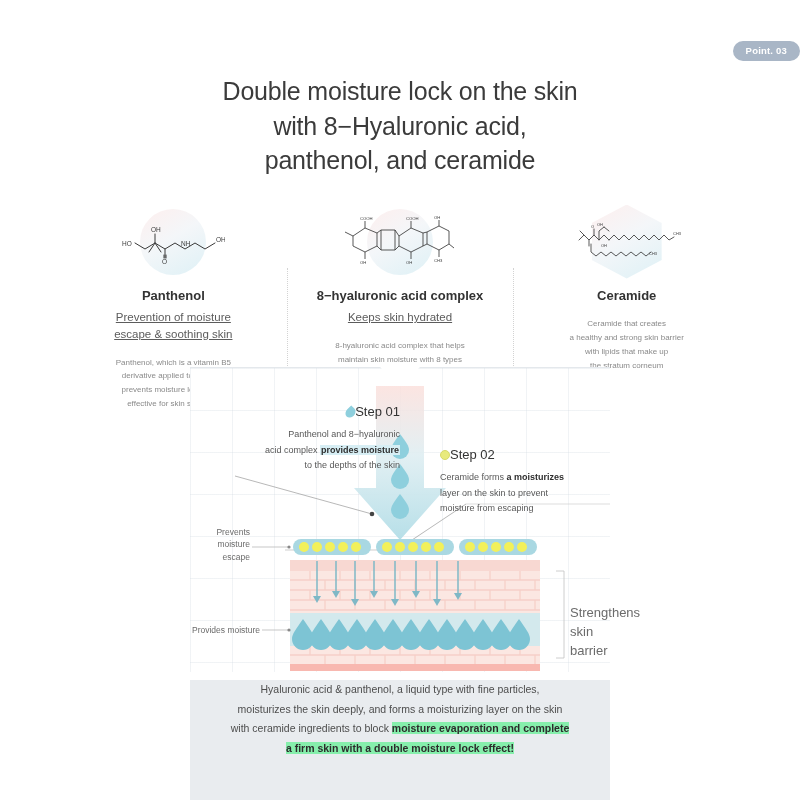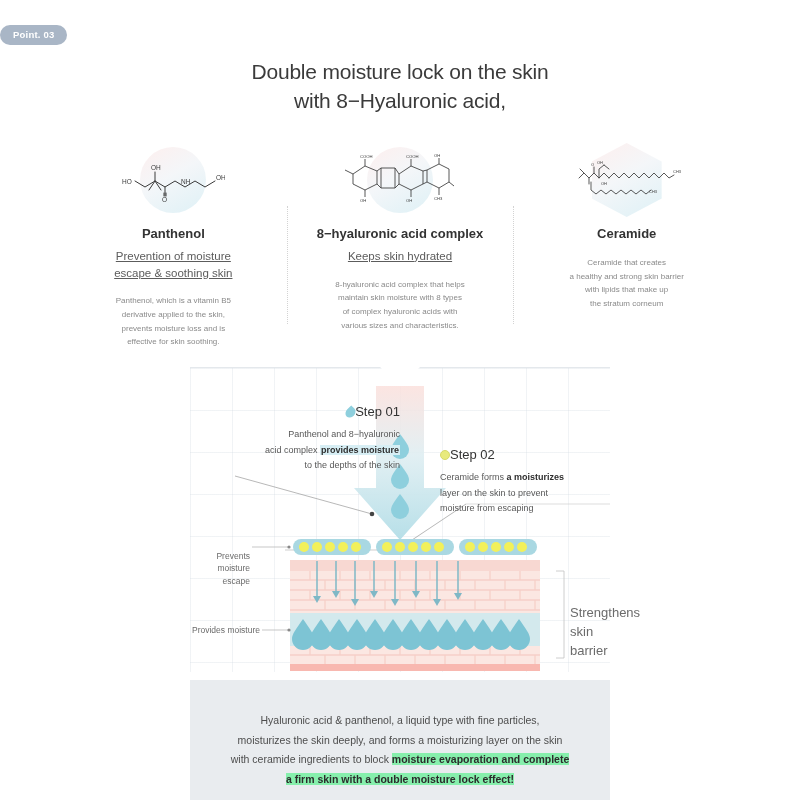--- a/index.html
+++ b/index.html
@@ -6,35 +6,35 @@
   html, body {
     width: 800px; height: 800px;
     background: #ffffff;
     font-family: "Liberation Sans", sans-serif;
     color: #4a4a4a;
     overflow: hidden;
   }
   .page { position: relative; width: 800px; height: 800px; }
 
   
-  .point-badge-wrap { text-align: left; padding-top: 24px; }
+  .point-badge-wrap { text-align: right; padding-top: 40px; }
   .point-badge {
     display: inline-block;
     background: #a9b6c6;
     color: #ffffff;
     font-size: 9.5px;
     font-weight: bold;
     letter-spacing: .2px;
     padding: 4px 13px 5px;
     border-radius: 11px;
   }
   .headline {
     text-align: center;
     margin-top: 13px;
-    font-size: 21px;
+    font-size: 25px;
     line-height: 1.38;
     color: #3b3b3b;
     font-weight: 400;
     letter-spacing: -0.2px;
   }
 
   
   .cards {
     display: flex;
     justify-content: center;
@@ -152,38 +152,38 @@
     border-radius: 50%;
     display: inline-block;
   }
 
   .bottom-note {
     position: absolute;
     left: 190px; top: 680px;
     width: 420px; height: 120px;
     background: #e9ecef;
     text-align: center;
-    padding-top: 31px;
     font-size: 10.5px;
     line-height: 1.86;
     color: #4d4d4d;
   }
   .hl-mint { background: #86efac; font-weight: bold; color: #2b2b2b; }
 </style>
 </head>
 <body>
 
 <div class="page">
 
   <div class="point-badge-wrap">
     <span class="point-badge">Point. 03</span>
   </div>
   <h1 class="headline">
     <span>Double moisture lock on the skin</span><br>
     <span>with 8−Hyaluronic acid,</span><br>
+    <span>panthenol, and ceramide</span>
   </h1>
 
   <div class="cards">
 
     <div class="card">
       <div class="molwrap">
         <div class="blob"></div>
         <svg class="molsvg" width="104" height="46" viewBox="0 0 104 46">
           <g stroke="#3a3a3a" stroke-width="1" fill="none" stroke-linecap="round">
             <path d="M14 24 L24 30 L34 24 L44 30 L54 24 L64 30 L74 24 L84 30 L94 24"></path>
@@ -464,21 +464,21 @@
     <div class="step-block step02">
       <div class="step-title">
         <span class="dot-round"></span>
         <span>Step 02</span>
       </div>
       <div><span>Ceramide forms </span><span class="hl-plain">a moisturizes</span></div>
       <div>layer on the skin to prevent</div>
       <div>moisture from escaping</div>
     </div>
 
-    <div style="position:absolute;left:0px;top:182px;width:60px;text-align:right;font-size:8.5px;line-height:1.45;color:#6b6b6b;">
+    <div style="position:absolute;left:0px;top:158px;width:60px;text-align:right;font-size:8.5px;line-height:1.45;color:#6b6b6b;">
       <span>Prevents</span><br>
       <span>moisture escape</span>
     </div>
 
     <div style="position:absolute;left:0px;top:256px;width:70px;text-align:right;font-size:8.5px;line-height:1.45;color:#6b6b6b;">
       <span>Provides moisture</span>
     </div>
 
     <div style="position:absolute;left:380px;top:236px;width:60px;text-align:left;font-size:13px;line-height:1.45;color:#6b6b6b;">
       <span>Strengthens</span><br>

